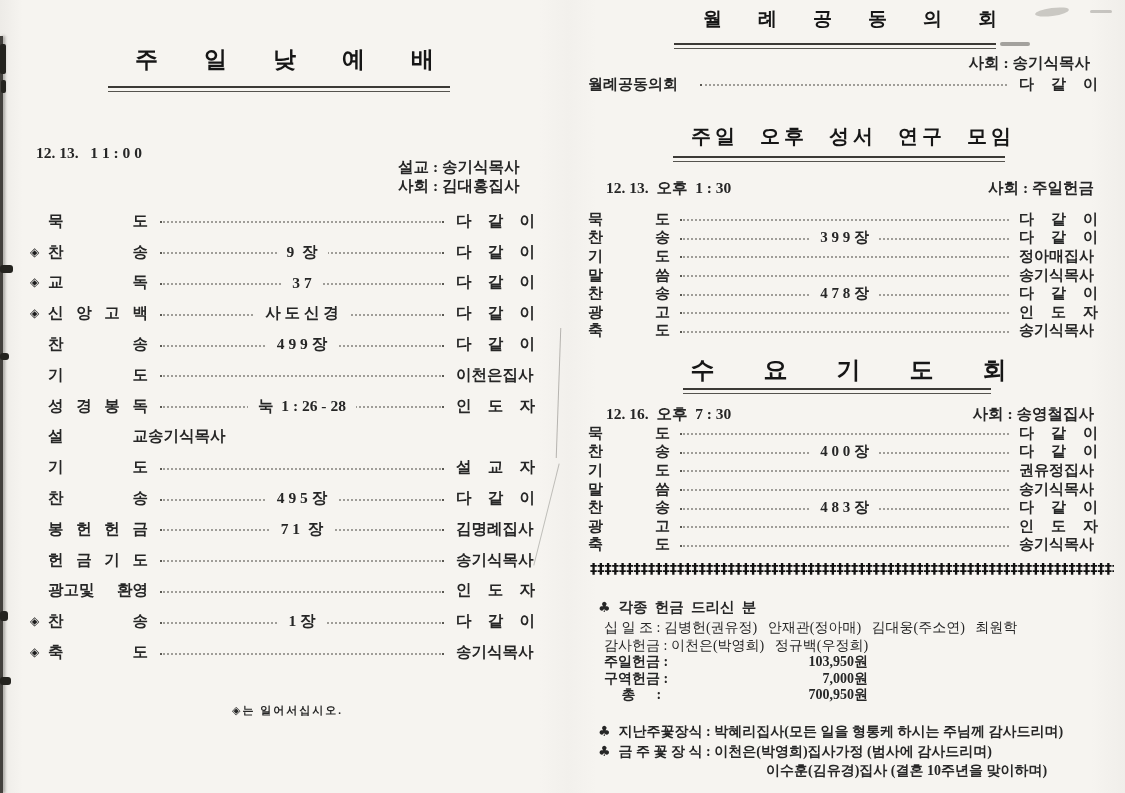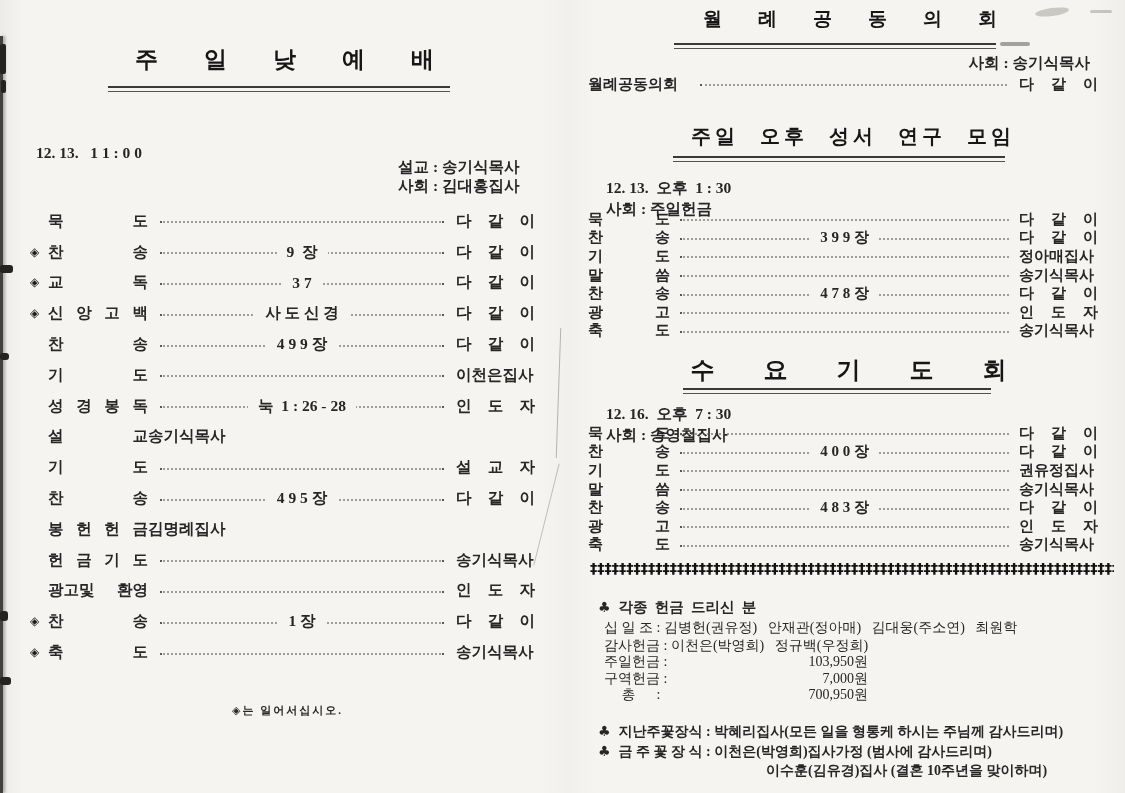--- a/index.html
+++ b/index.html
@@ -36,38 +36,38 @@
   .right-col{position:absolute;left:588px;top:0;width:530px;height:793px;}
   .r-title{position:absolute;left:0;width:100%;text-align:center;font-weight:bold;white-space:nowrap;color:#161616;}
   .m-title{top:6px;font-size:19px;letter-spacing:36px;text-indent:30px;}
   .m-underline{position:absolute;top:43px;left:86px;width:322px;height:3px;border-top:2px solid #3c3a36;border-bottom:1px solid #55534e;}
   .m-presider{position:absolute;top:53px;left:0;width:100%;text-align:right;padding-right:28px;box-sizing:border-box;}
   .m-row{position:absolute;top:74px;left:0;width:100%;font-size:15px;}
   .m-row .row{height:20px;padding-right:20px;}
   .m-row .label{width:100px;flex-basis:100px;text-align:left;text-align-last:auto;}
   .a-title{top:123px;font-size:20px;letter-spacing:4px;word-spacing:12px;}
   .a-underline{position:absolute;top:156px;left:85px;width:332px;height:3px;border-top:2px solid #3c3a36;border-bottom:1px solid #55534e;}
-  .meta-flex{position:absolute;left:0;width:100%;display:flex;justify-content:space-between;box-sizing:border-box;padding:0 24px 0 18px;flex-direction:column;}
+  .meta-flex{position:absolute;left:0;width:100%;display:flex;justify-content:space-between;box-sizing:border-box;padding:0 24px 0 18px;}
   .a-meta{top:178px;}
   .sm-rows{position:absolute;left:0;width:100%;font-size:15px;}
   .sm-rows .row{height:18.6px;padding-right:20px;}
   .sm-rows .label{width:82px;flex-basis:82px;}
   .sm-rows .leader{margin:0 8px;}
   .a-rows{top:210px;}
   .w-title{top:354px;font-size:24px;letter-spacing:49px;text-indent:40px;}
   .w-underline{position:absolute;top:388px;left:95px;width:308px;height:3px;border-top:2px solid #3c3a36;border-bottom:1px solid #55534e;}
   .w-meta{top:404px;}
   .w-rows{top:424px;}
   .ornament{position:absolute;top:558px;left:2px;width:524px;height:20px;overflow:hidden;font-family:"DejaVu Sans","Liberation Sans",sans-serif;font-size:14.5px;font-weight:bold;letter-spacing:0px;color:#111;line-height:20px;white-space:nowrap;}
   
   .offerings{position:absolute;top:598px;left:10px;width:512px;font-size:14px;}
   .off-heading{font-weight:bold;font-size:14.5px;white-space:pre;margin-bottom:2px;}
   .suit-icon{font-family:"DejaVu Sans",sans-serif;font-size:14px;margin-right:8px;}
   .off-line{white-space:pre;line-height:17.5px;font-weight:500;padding-left:6px;}
-  .amt-line{display:flex;line-height:16.5px;padding-left:6px;}
+  .amt-line{display:flex;line-height:16.5px;padding-left:6px;font-weight:bold;}
   .amt-label{white-space:pre;width:92px;flex:0 0 92px;}
   .amt-value{width:172px;flex:0 0 172px;text-align:right;white-space:pre;}
   
   .flowers{position:absolute;top:722px;left:10px;width:516px;font-size:14px;}
   .flower-line{white-space:pre;line-height:19.5px;font-weight:600;}
   .flower-line:last-child{padding-left:160px;}
   
   .artifact{position:absolute;pointer-events:none;}
   .edge-strip{left:0;top:36px;width:3px;height:757px;background:#43413d;box-shadow:2px 0 3px rgba(70,68,64,0.45);}
   .blob{background:#24231f;border-radius:2px;}
@@ -177,20 +177,23 @@
           <span class="label">찬 송</span>
           <span class="leader">
             <span class="ctr">4 9 5 장</span>
           </span>
           <span class="name">다 같 이</span>
         </div>
 
         <div class="row">
           <span class="mark"></span>
           <span class="label">봉 헌 헌 금</span>
+          <span class="leader">
+            <span class="ctr">7 1  장</span>
+          </span>
           <span class="name">김명례집사</span>
         </div>
 
         <div class="row">
           <span class="mark"></span>
           <span class="label">헌 금 기 도</span>
           <span class="leader"></span>
           <span class="name">송기식목사</span>
         </div>
 

